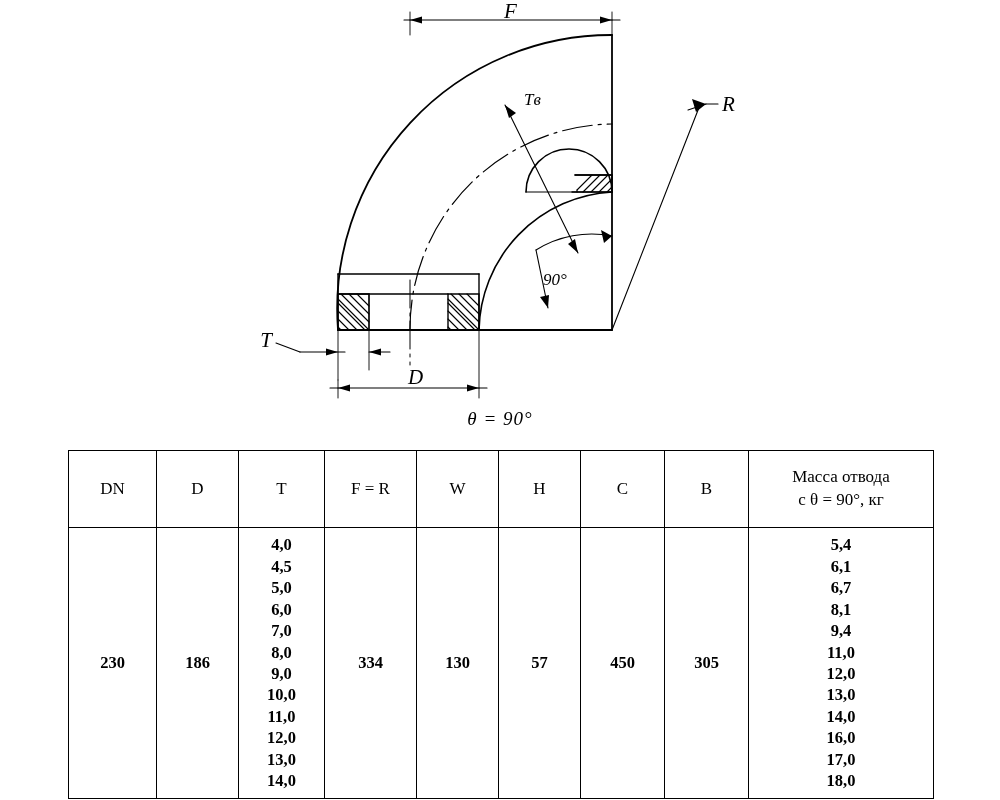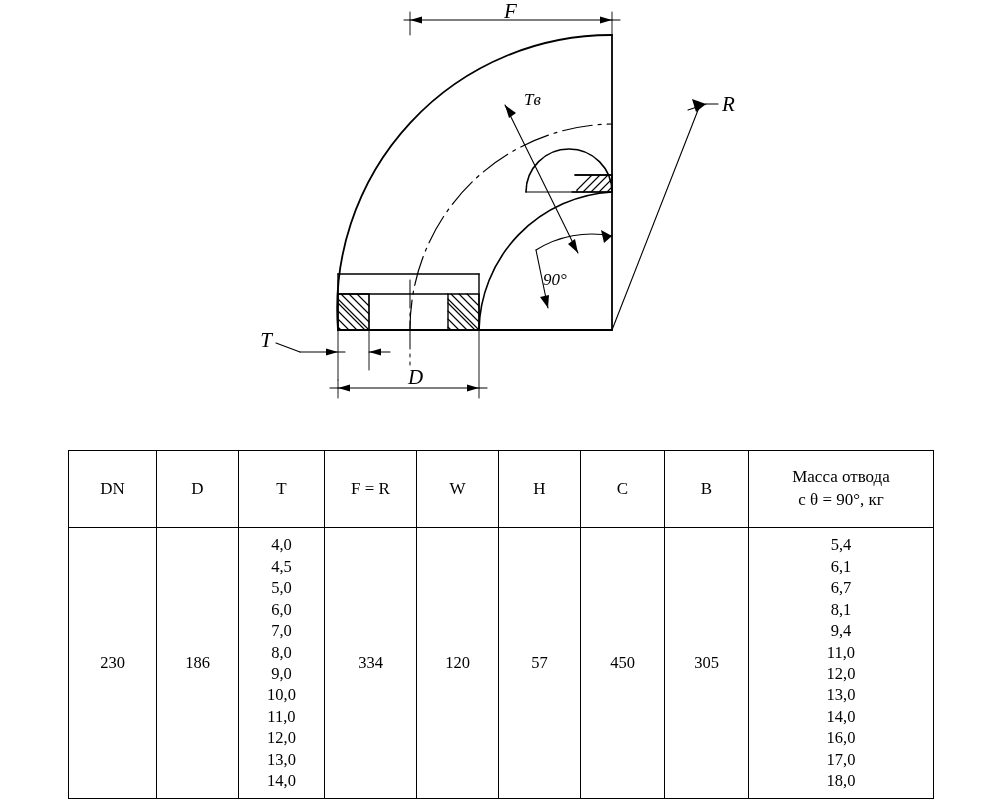--- a/index.html
+++ b/index.html
@@ -51,20 +51,21 @@
     border-collapse: collapse;
     table-layout: fixed;
   }
   #spec-table th, #spec-table td {
     border: 1.6px solid #000000;
     text-align: center;
     vertical-align: middle;
     font-family: "Liberation Serif", serif;
     font-size: 16.5px;
     padding: 0;
+    font-weight: bold;
   }
   #spec-table thead th {
     height: 76px;
     font-weight: normal;
     font-size: 17px;
   }
   #spec-table tbody td {
     height: 270px;
     font-size: 16.5px;
   }
@@ -199,20 +200,21 @@
       </g>
 
       <text x="504" y="18" font-family="Liberation Serif, serif" font-style="italic" font-size="21" fill="#000000">F</text>
       <text x="722" y="111" font-family="Liberation Serif, serif" font-style="italic" font-size="21" fill="#000000">R</text>
       <text x="524" y="105" font-family="Liberation Serif, serif" font-style="italic" font-size="17" fill="#000000">Tв</text>
       <text x="272" y="347" font-family="Liberation Serif, serif" font-style="italic" font-size="21" fill="#000000" text-anchor="end">T</text>
       <text x="408" y="384" font-family="Liberation Serif, serif" font-style="italic" font-size="21" fill="#000000">D</text>
       <text x="543" y="285" font-family="Liberation Serif, serif" font-style="italic" font-size="17" fill="#000000">90°</text>
     </svg>
 
+    <div class="angle-caption">θ = 90°</div>
   </div>
 
   <table id="spec-table">
     <colgroup>
       <col class="col-dn">
         <col class="col-d">
         <col class="col-t">
         <col class="col-fr">
       <col class="col-w">
         <col class="col-h">
@@ -246,21 +248,21 @@
 7,0
 8,0
 9,0
 10,0
 11,0
 12,0
 13,0
 14,0</span>
           </td>
         <td>334</td>
-        <td>120</td>
+        <td>130</td>
         <td>57</td>
         <td>450</td>
         <td>305</td>
         <td>
             <span class="stack">5,4
 6,1
 6,7
 8,1
 9,4
 11,0

